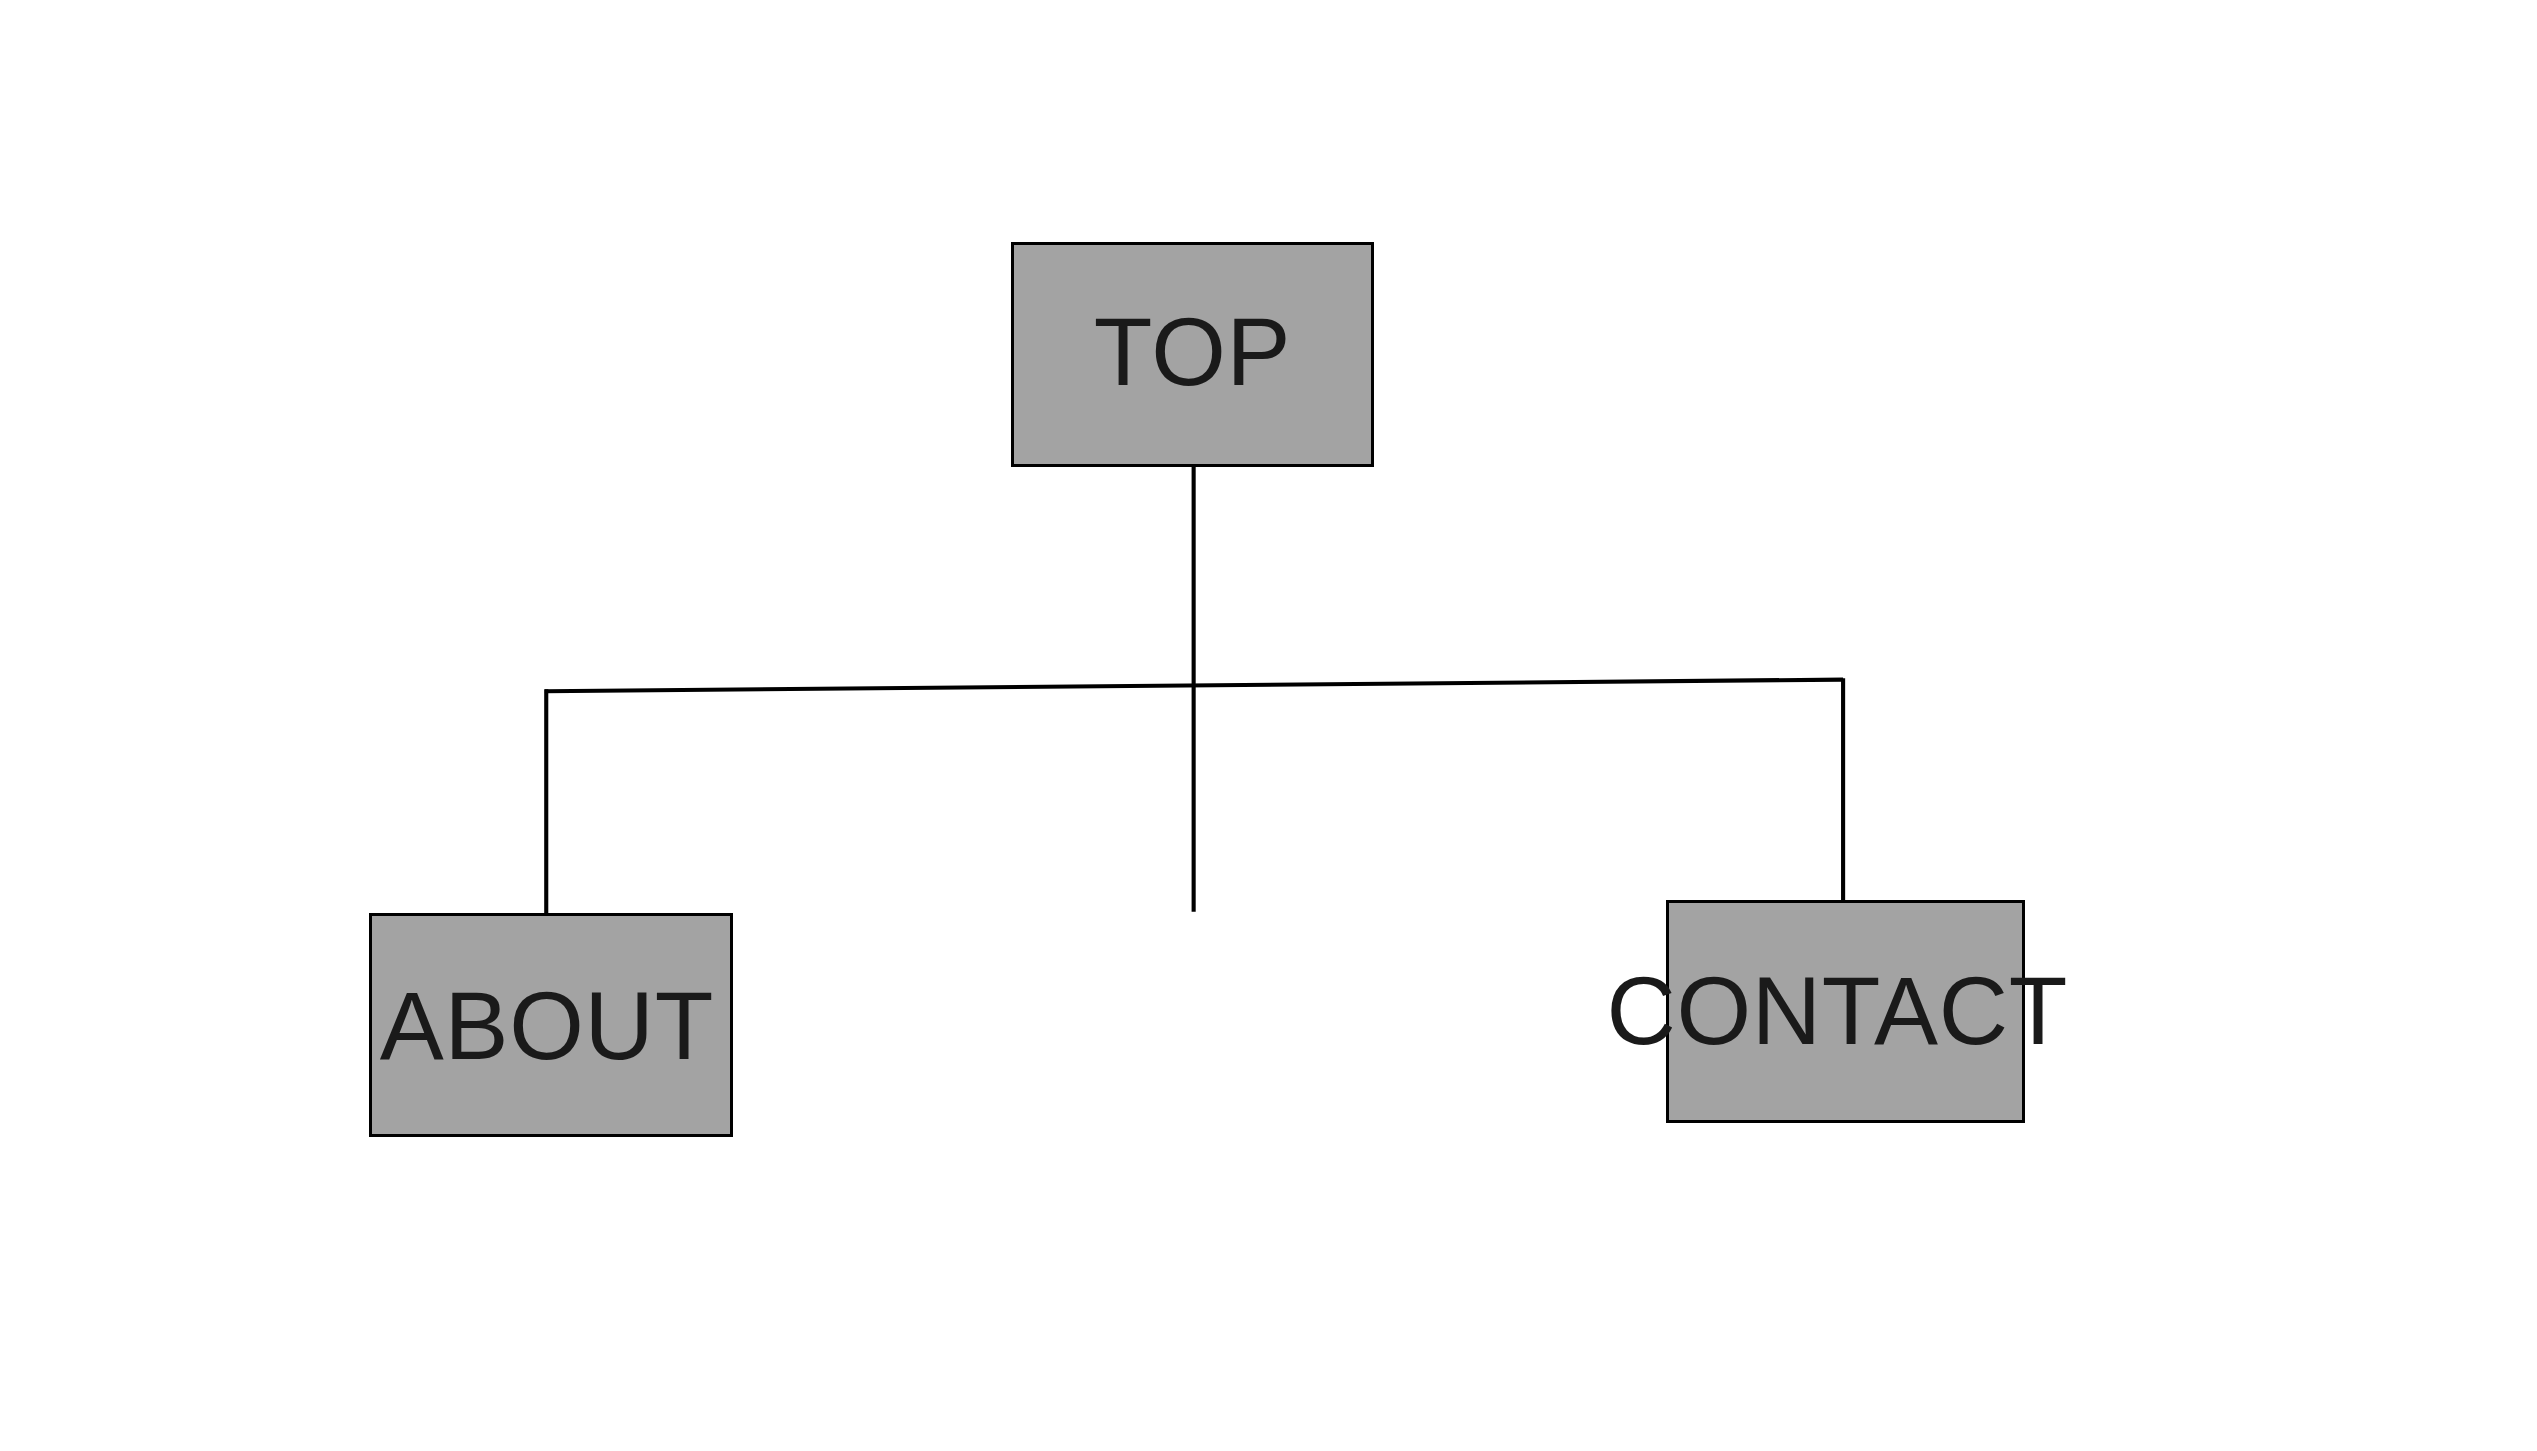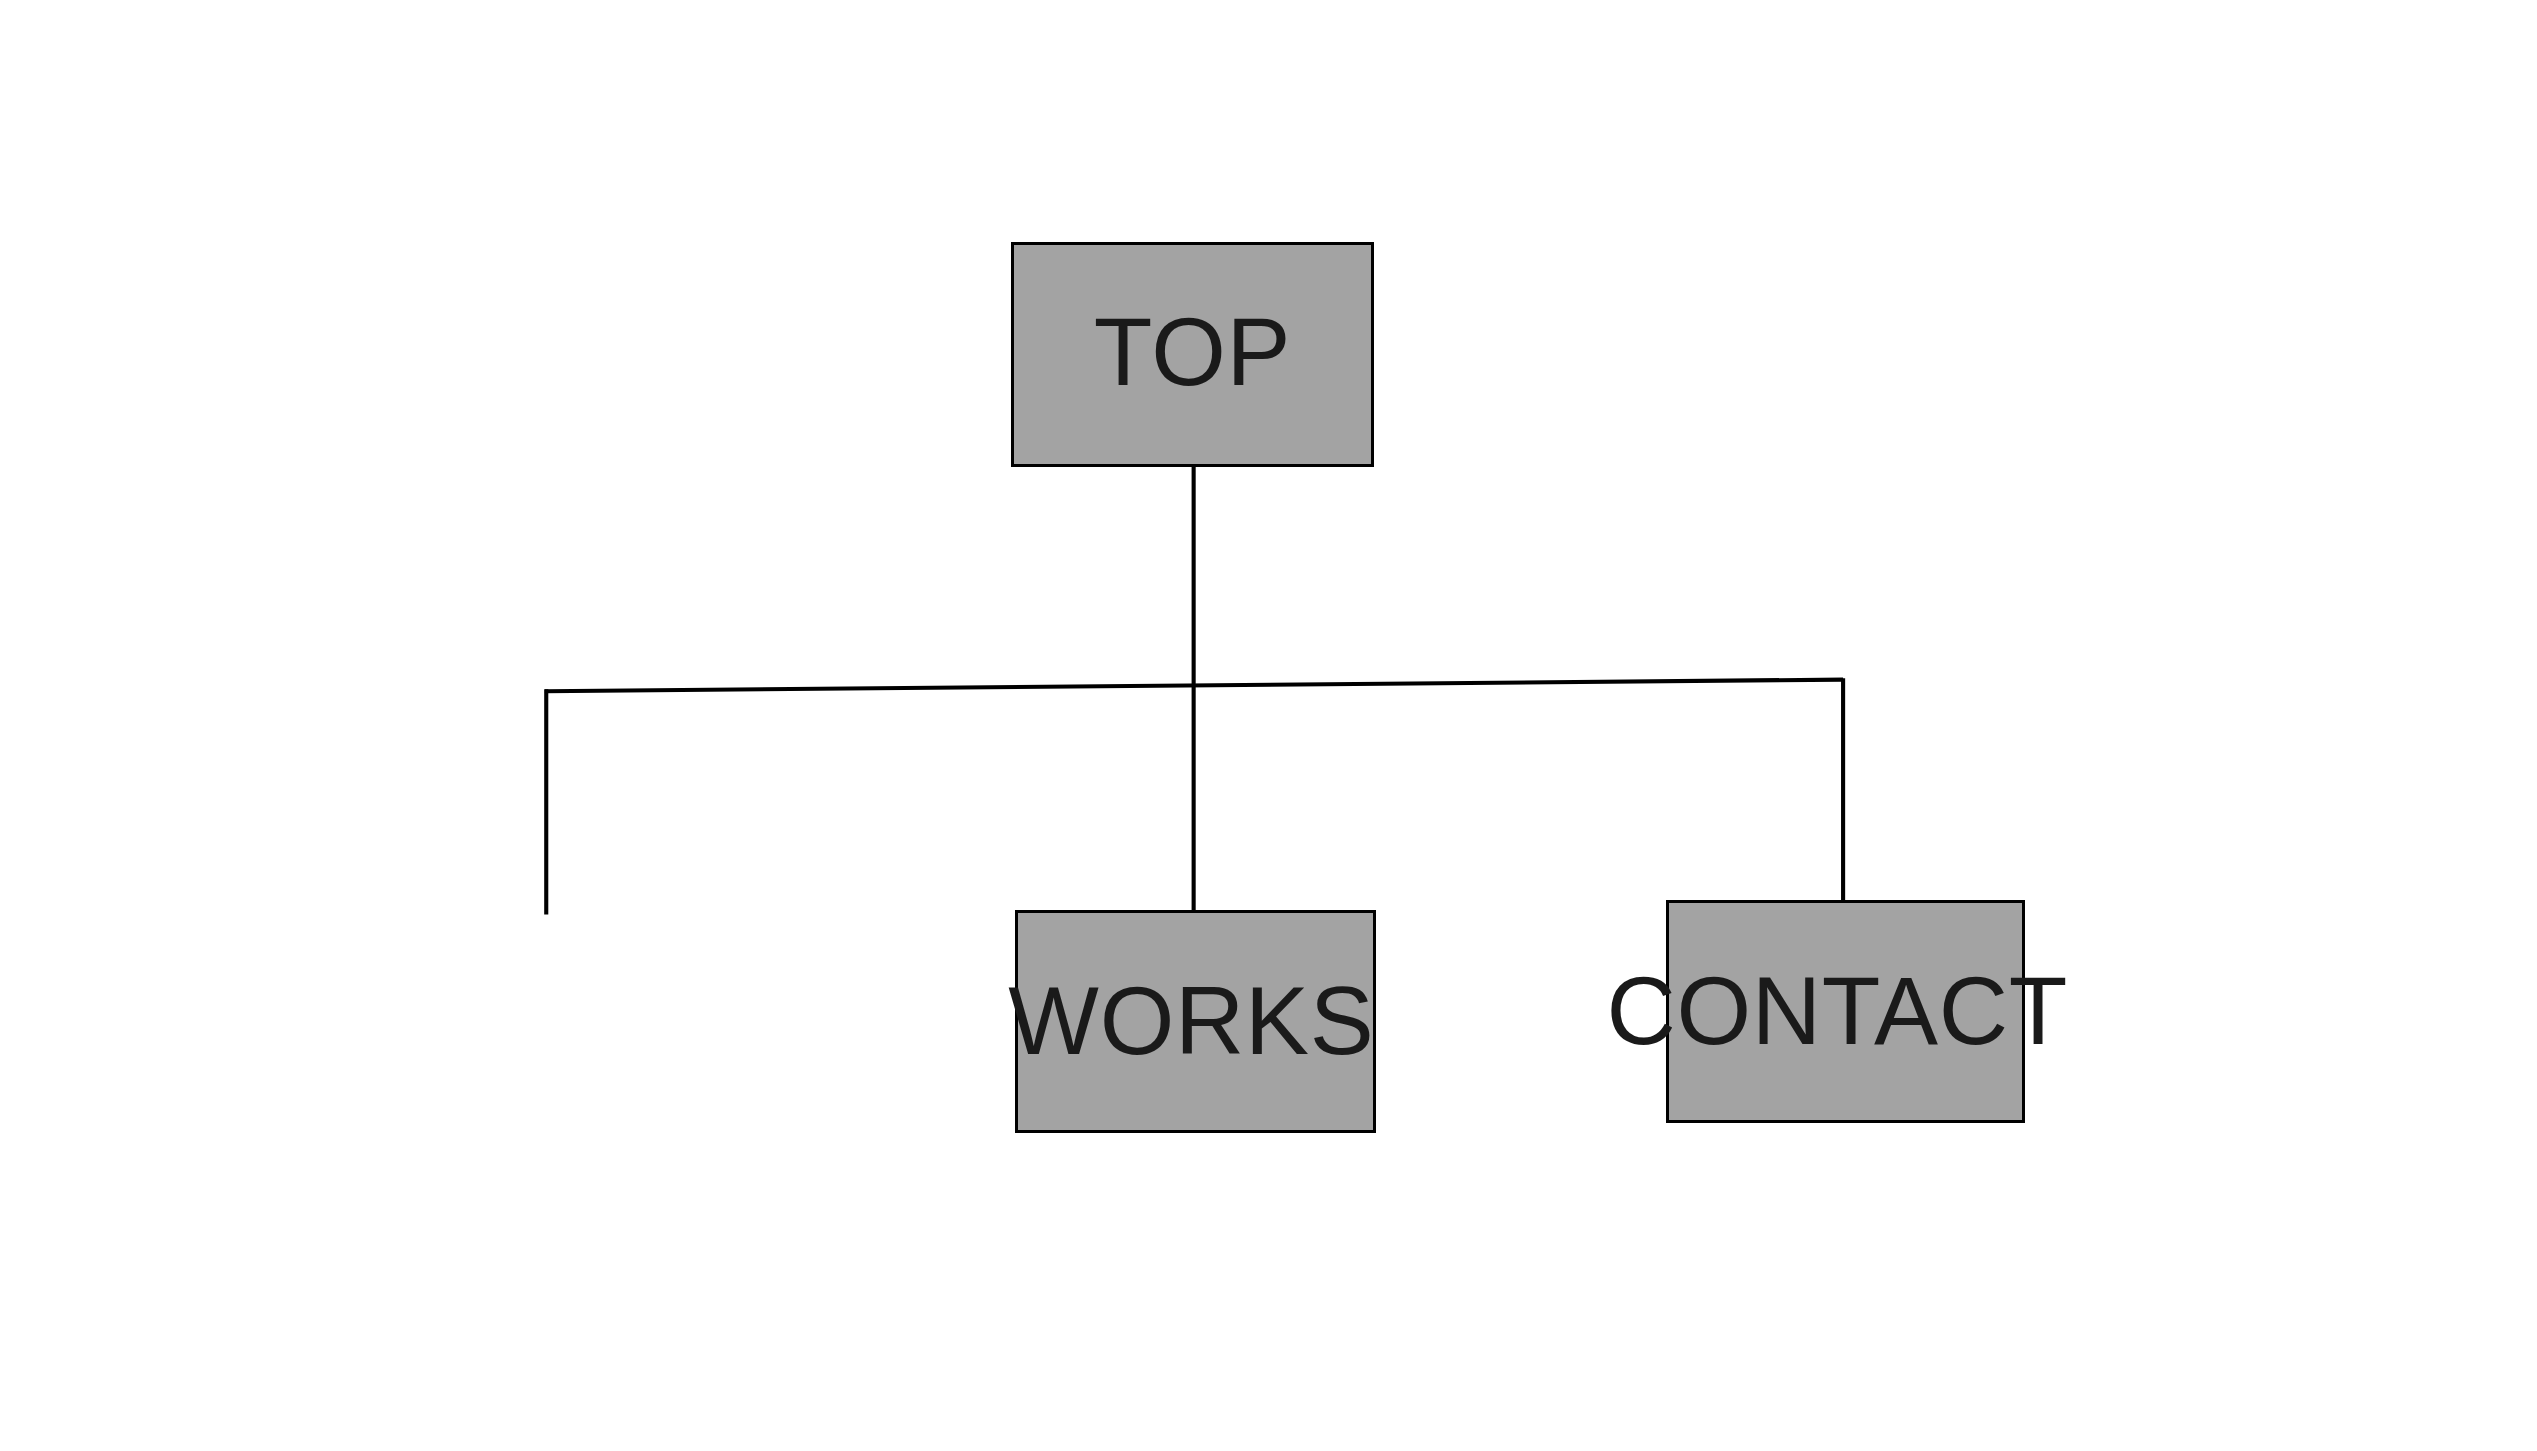--- a/index.html
+++ b/index.html
@@ -71,23 +71,23 @@
       <path d="M 797 1006 L 797 1335"></path>
 
       <path d="M 2690 990 L 2690 1317"></path>
     </g>
   </svg>
 
   <div class="node-box" id="node-top">
     <span class="node-label">TOP</span>
   </div>
 
+  <div class="node-box" id="node-about">
+    <span class="node-label">ABOUT</span>
+  </div>
 
-  <div class="node-box" id="node-works">
-    <span class="node-label">WORKS</span>
-  </div>
 
   <div class="node-box" id="node-contact">
     <span class="node-label">CONTACT</span>
   </div>
 
 </div>
 
 
 </body></html>

